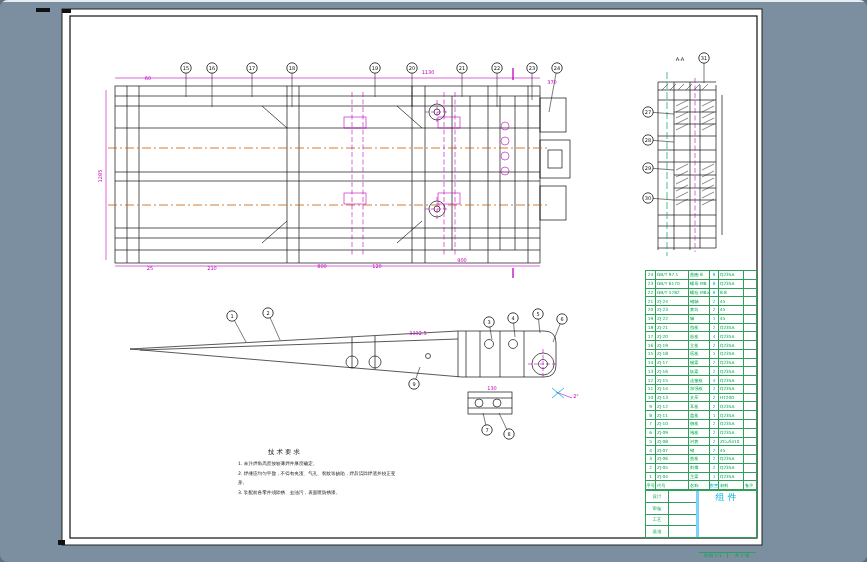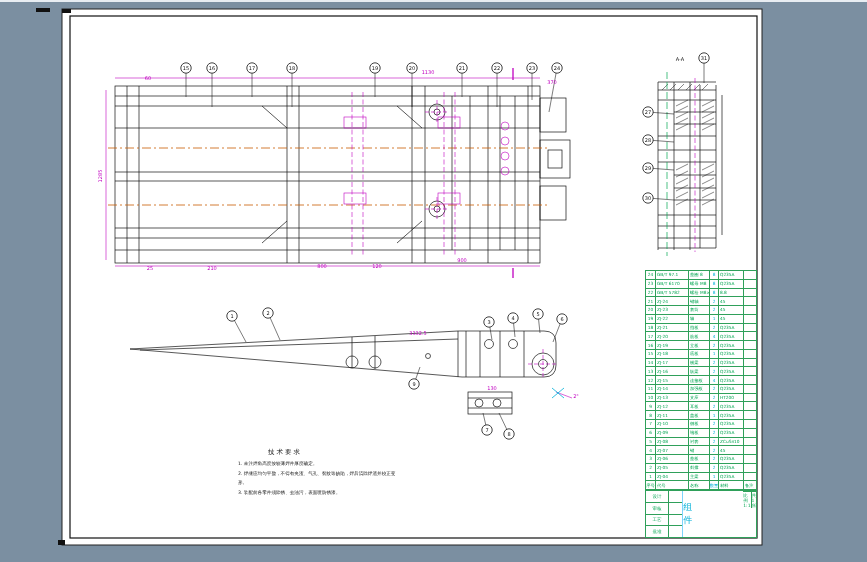--- a/index.html
+++ b/index.html
@@ -1,17 +1,17 @@
 <!DOCTYPE html>
 <html><head>
 <meta charset="utf-8">
 <style>
   html,body{margin:0;padding:0;background:#5d6f80;}
   #root{position:relative;width:867px;height:562px;background:#7b8fa1;overflow:hidden;
-        font-family:"DejaVu Sans",sans-serif;}
+        font-family:"DejaVu Sans",sans-serif;border-radius:8px;}
   #drawing{position:absolute;left:0;top:0;font-family:"DejaVu Sans",sans-serif;}
   
   .notes{position:absolute;left:238px;top:448px;width:160px;color:#111;}
   .notes-title{font-size:6.5px;letter-spacing:2px;margin-left:30px;margin-bottom:2px;}
   .notes-line{font-size:4.6px;line-height:2.1;white-space:normal;}
   
   .bom{position:absolute;left:645px;top:270px;width:112px;height:220px;
        display:flex;flex-direction:column;border:1px solid #2fa05a;box-sizing:border-box;background:transparent;}
   .bom-row{flex:1;display:flex;border-top:1px solid #2fa05a;min-height:0;}
   .bom-row:first-child{border-top:none;}
@@ -25,21 +25,21 @@
   .bom-cell.c5{flex:1;border-right:none;}
   
   .titleblock{position:absolute;left:645px;top:490px;width:112px;height:48px;
               border:1px solid #2fa05a;box-sizing:border-box;display:flex;}
   .tb-left{width:50px;display:flex;flex-direction:column;}
   .tb-frow{flex:1;display:flex;border-top:1px solid #2fa05a;}
   .tb-frow:first-child{border-top:none;}
   .tb-flabel{width:22px;border-right:1px solid #2fa05a;font-size:4.5px;color:#00a651;
              display:flex;align-items:center;justify-content:center;}
   .tb-fvalue{flex:1;}
-  .tb-right{flex:1;border-left:1px solid #7dd3fc;display:flex;flex-direction:row;gap:48px;}
+  .tb-right{flex:1;border-left:3px solid #7dd3fc;display:flex;flex-direction:column;gap:48px;}
   .tb-name{flex:1;display:flex;align-items:center;justify-content:center;
            font-size:9px;color:#00b0d8;letter-spacing:3px;}
   .tb-bottom{height:16px;display:flex;border-top:1px solid #2fa05a;}
   .tb-scale,.tb-sheets{flex:1;font-size:4.5px;color:#00a651;display:flex;align-items:center;justify-content:center;}
   .tb-sheets{border-left:1px solid #2fa05a;}
 </style>
 </head>
 <body>
 
 <div id="root">

